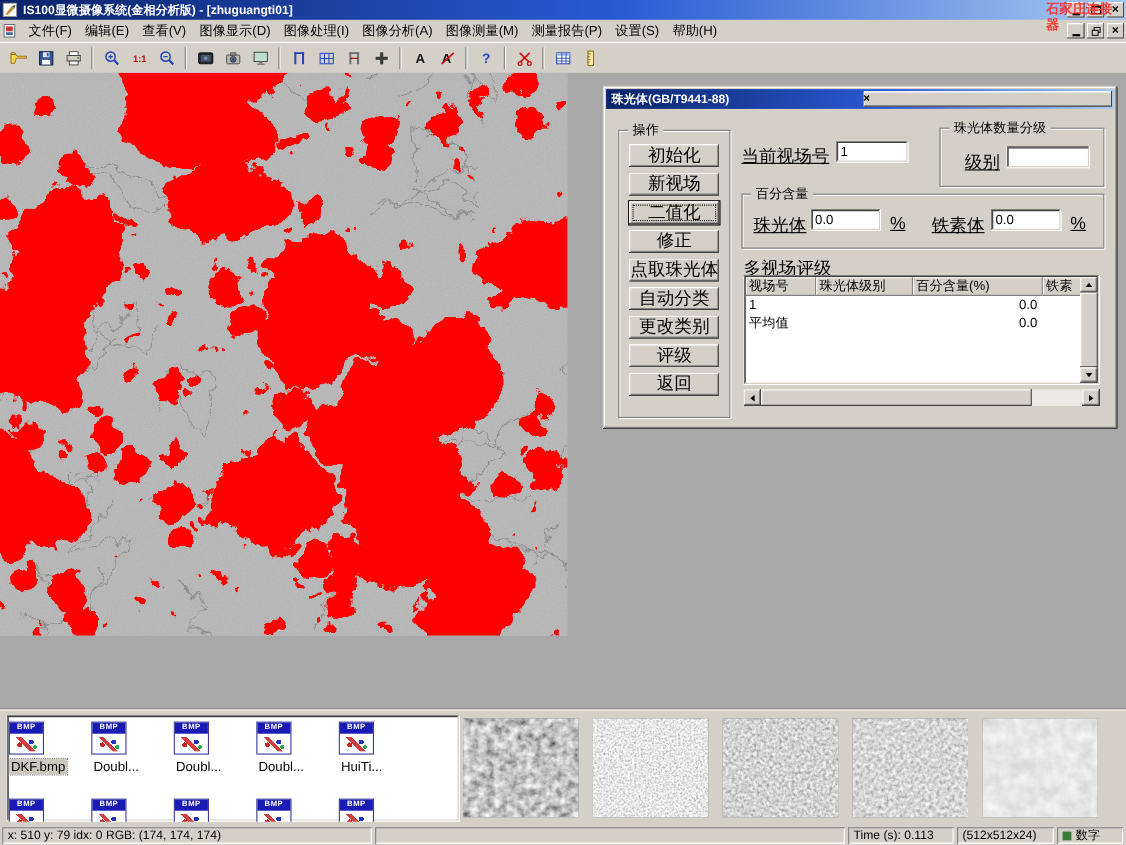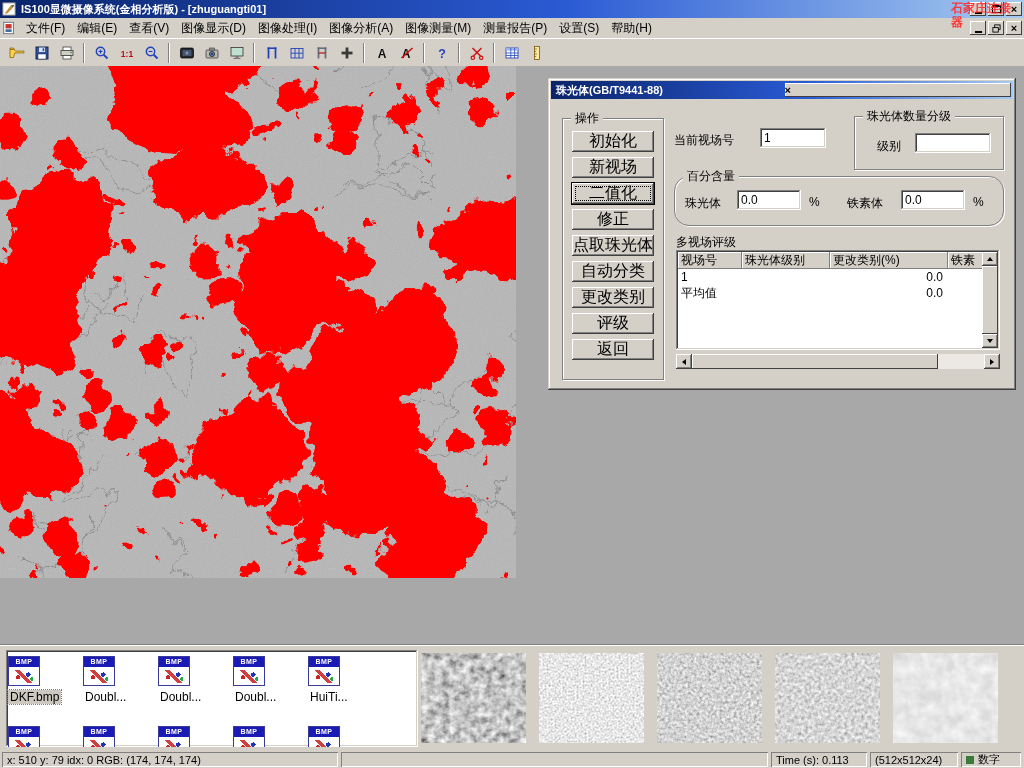--- a/index.html
+++ b/index.html
@@ -29,33 +29,33 @@
   
   .workspace{position:absolute;left:0;top:66px;width:1024px;height:579px;background:#a8a8a8;overflow:hidden;}
   .micrograph{position:absolute;left:0;top:0;width:516px;height:512px;overflow:hidden;background:#b7b7b7;}
 
   
   .dialog{position:absolute;left:548px;top:12px;width:468px;height:312px;background:#d4d0c8;padding:3px;z-index:6;box-shadow:inset -1px -1px 0 #404040,inset 1px 1px 0 #d4d0c8,inset -2px -2px 0 #808080,inset 2px 2px 0 #fff;}
   .dlg-title{position:absolute;left:3px;top:3px;right:3px;height:18px;display:flex;align-items:center;background:linear-gradient(90deg,#0a246a 0%,#2a5ad4 55%,#a6caf0 100%);color:#fff;font-weight:bold;font-size:11px;padding:0 2px 0 5px;}
   .dlg-title span{flex:1;}
   .groupbox{position:absolute;border:1px solid #808080;box-shadow:1px 1px 0 #fff,inset 1px 1px 0 #fff;}
   .gb-label{position:absolute;top:-8px;left:8px;background:#d4d0c8;padding:0 4px;font-size:12px;line-height:14px;white-space:nowrap;}
-  .lbl{position:absolute;font-size:12px;white-space:nowrap;}
+  .lbl{position:absolute;font-size:16px;white-space:nowrap;text-decoration:underline;}
   .btn{background:#d4d0c8;box-shadow:inset -1px -1px 0 #404040,inset 1px 1px 0 #fff,inset -2px -2px 0 #808080,inset 2px 2px 0 #d4d0c8;font-size:16px;font-family:inherit;border:none;display:block;cursor:default;}
   .btn.default{box-shadow:0 0 0 1px #000,inset -1px -1px 0 #404040,inset 1px 1px 0 #fff,inset -2px -2px 0 #808080,inset 2px 2px 0 #d4d0c8;outline:1px dotted #000;outline-offset:-4px;}
   .op-group{left:14px;top:40px;width:102px;height:262px;}
   .op-btn{position:relative;width:82px;height:21px;margin:0 auto;}
   .op-buttons{position:absolute;left:0;top:12px;width:100%;display:flex;flex-direction:column;gap:5px;align-items:center;}
   .tbox{position:absolute;height:20px;background:#fff;border:none;font:12px "Liberation Sans","DejaVu Sans",sans-serif;padding:2px 4px;box-shadow:inset -1px -1px 0 #fff,inset 1px 1px 0 #808080,inset -2px -2px 0 #d4d0c8,inset 2px 2px 0 #404040;}
   .cur-field-lbl{left:126px;top:54px;}
   .cur-field-input{left:212px;top:50px;width:66px;}
   .grading-group{left:306px;top:38px;width:150px;height:54px;}
   .level-lbl{left:22px;top:21px;}
   .level-input{left:60px;top:16px;width:76px;}
-  .percent-group{left:126px;top:98px;width:330px;height:50px;border-radius:15px;}
+  .percent-group{left:126px;top:98px;width:330px;height:50px;}
   .p1{left:10px;top:18px;} .pv{left:62px;top:13px;width:64px;} .pct1{left:134px;top:18px;}
   .f1{left:172px;top:18px;} .fv{left:226px;top:13px;width:64px;} .pct2{left:298px;top:18px;}
   .multi-lbl{left:128px;top:156px;}
   .mtable{position:absolute;left:128px;top:172px;width:324px;height:100px;background:#fff;box-shadow:inset -1px -1px 0 #fff,inset 1px 1px 0 #808080,inset -2px -2px 0 #d4d0c8,inset 2px 2px 0 #404040;}
   .mt-inner{position:absolute;left:2px;top:2px;right:18px;bottom:2px;overflow:hidden;}
   .mt-row{display:flex;}
   .mt-cell{flex:none;height:16px;line-height:16px;padding:0 3px;font-size:12px;white-space:nowrap;overflow:hidden;}
   .mt-hcell{height:17px;line-height:17px;background:#d4d0c8;box-shadow:inset -1px -1px 0 #808080,inset 1px 1px 0 #fff;}
   .mt-cell.num{text-align:right;padding-right:5px;}
   .vscroll{position:absolute;right:2px;top:2px;bottom:2px;width:16px;background:#ece9e4;display:flex;flex-direction:column;}
@@ -671,21 +671,21 @@
         <input class="tbox fv" readonly="" value="0.0" style="">
         <span class="lbl pct2">%</span>
       </div>
 
       <span class="lbl multi-lbl">多视场评级</span>
       <div class="mtable">
         <div class="mt-inner" id="mtInner">
             <div class="mt-row">
               <span class="mt-cell mt-hcell" style="width: 64px;">视场号</span>
               <span class="mt-cell mt-hcell" style="width: 88px; font-family: Liberation Serif, serif;">珠光体级别</span>
-              <span class="mt-cell mt-hcell" style="width: 118px;">更改类别(%)</span>
+              <span class="mt-cell mt-hcell" style="width: 118px;">百分含量(%)</span>
               <span class="mt-cell mt-hcell" style="width: 90px;">铁素</span>
             </div>
             <div class="mt-row">
               <span class="mt-cell" style="width: 64px;">1</span>
               <span class="mt-cell" style="width: 88px;"></span>
               <span class="mt-cell num" style="width: 118px;">0.0</span>
               <span class="mt-cell" style="width: 90px;"></span>
             </div>
             <div class="mt-row">
               <span class="mt-cell" style="width: 64px;">平均值</span>

